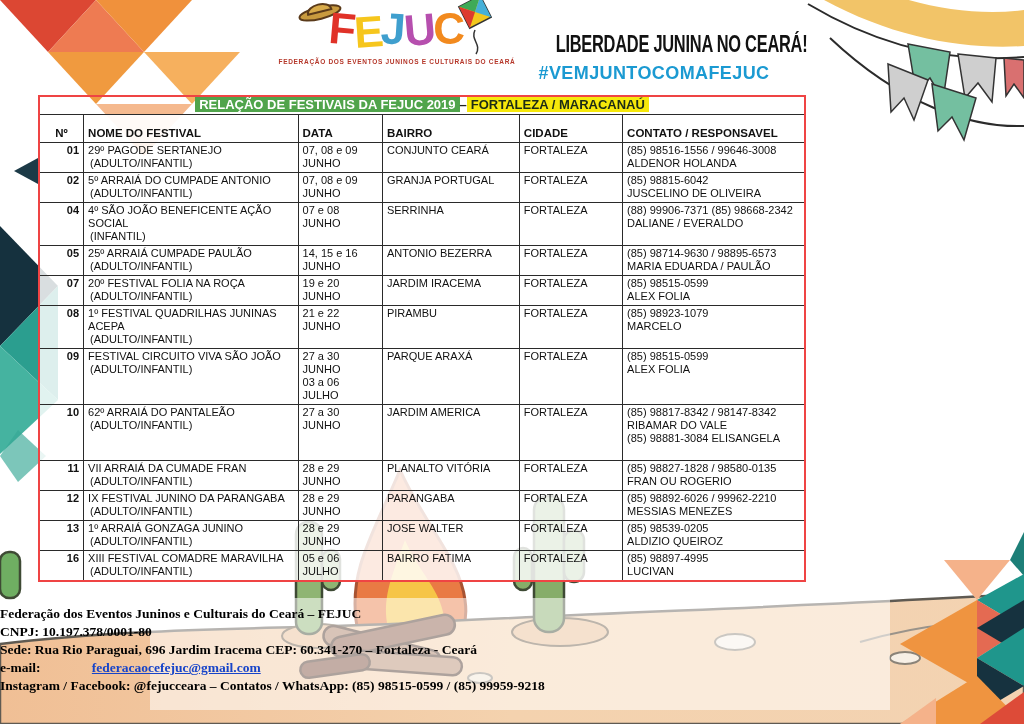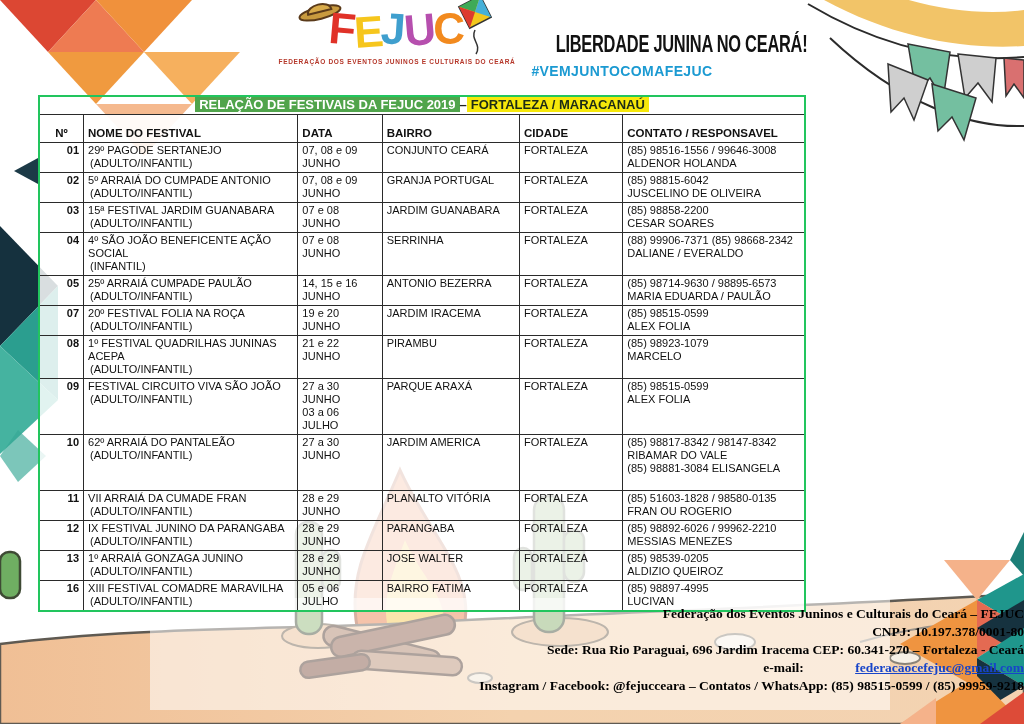--- a/index.html
+++ b/index.html
@@ -14,38 +14,38 @@
   #logo-letters .lt:nth-child(2){transform:rotate(5deg);}
   #logo-letters .lt:nth-child(3){transform:rotate(-4deg) translateY(3px);}
   #logo-letters .lt:nth-child(4){transform:rotate(4deg);}
   #logo-letters .lt:nth-child(5){transform:rotate(-5deg) translateY(1px);}
   #logo-sub{font-size:6.5px;font-weight:bold;letter-spacing:.7px;white-space:nowrap;margin-top:2px;}
   #kite{position:absolute;right:28px;top:-8px;}
   #hat{position:absolute;left:24px;top:-6px;}
   #tagline-wrap{position:absolute;left:528px;top:33px;width:244px;text-align:center;z-index:3;}
   #tagline{display:inline-block;font-weight:bold;font-size:20px;white-space:nowrap;
            transform:scale(.82,1.15);letter-spacing:-.3px;color:#121212;}
-  #hashtag{position:absolute;left:500px;top:63px;width:244px;text-align:center;
-           font-weight:bold;font-size:14px;letter-spacing:.4px;z-index:3;}
+  #hashtag{position:absolute;left:532px;top:63px;width:244px;text-align:center;
+           font-weight:bold;font-size:18px;letter-spacing:.4px;z-index:3;}
   
   #festival-table{position:absolute;left:38px;top:95px;width:768px;z-index:2;
-      border-collapse:collapse;border:2px solid #22c55e;font-size:11px;color:#111;}
+      border-collapse:collapse;border:2px solid #ef4444;font-size:11px;color:#111;}
   #festival-table td,#festival-table th{border:1px solid #2a2a2a;padding:1px 4px 2px 4px;
       vertical-align:top;line-height:13px;background:rgba(255,255,255,.84);}
   #festival-table .title-cell{background:transparent;text-align:center;padding:1px 0 2px 0;}
   .title-green{font-weight:bold;font-size:13px;color:#ffffff;padding:0 4px;}
   .title-sep{font-weight:bold;font-size:13px;color:#222;}
   .title-yellow{font-weight:bold;font-size:13px;color:#1c2b16;padding:0 4px;}
   #festival-table th{text-align:left;font-size:11.5px;background:rgba(255,255,255,.93);
       padding-top:12px;padding-bottom:2px;}
   #festival-table th.c0{text-align:center;}
   td.num{text-align:right;font-weight:bold;}
   .sub{padding-left:2px;}
   
-  #footer{position:absolute;left:0;top:606px;width:1024px;text-align:right;z-index:3;
+  #footer{position:absolute;left:0;top:606px;width:1024px;text-align:left;z-index:3;
       font-family:"Liberation Serif",serif;font-weight:bold;font-size:13.5px;color:#000;}
   #footer div{margin-bottom:2px;line-height:16px;}
   #footer a{text-decoration:underline;}
 </style>
 </head>
 <body>
 <div id="page">
 
 <svg class="decor" style="left:0;top:0;" width="250" height="490" viewBox="0 0 250 490">
   <polygon points="0,0 96,0 48,52" fill="#dc4733"></polygon>
@@ -202,37 +202,20 @@
             <div>JUNHO</div>
           </td>
           <td>GRANJA PORTUGAL</td>
           <td>FORTALEZA</td>
           <td>
             <div>(85) 98815-6042</div>
             <div>JUSCELINO DE OLIVEIRA</div>
           </td>
         </tr>
         <tr>
-          <td class="num">03</td>
-          <td>
-            <div>15ª FESTIVAL JARDIM GUANABARA</div>
-            <div class="sub">(ADULTO/INFANTIL)</div>
-          </td>
-          <td>
-            <div>07 e 08</div>
-            <div>JUNHO</div>
-          </td>
-          <td>JARDIM GUANABARA</td>
-          <td>FORTALEZA</td>
-          <td>
-            <div>(85) 98858-2200</div>
-            <div>CESAR SOARES</div>
-          </td>
-        </tr>
-        <tr>
           <td class="num">04</td>
           <td>
             <div>4º SÃO JOÃO BENEFICENTE AÇÃO SOCIAL</div>
             <div class="sub">(INFANTIL)</div>
           </td>
           <td>
             <div>07 e 08</div>
             <div>JUNHO</div>
           </td>
           <td>SERRINHA</td>
@@ -334,21 +317,21 @@
             <div>VII ARRAIÁ DA CUMADE FRAN</div>
             <div class="sub">(ADULTO/INFANTIL)</div>
           </td>
           <td>
             <div>28 e 29</div>
             <div>JUNHO</div>
           </td>
           <td>PLANALTO VITÓRIA</td>
           <td>FORTALEZA</td>
           <td>
-            <div>(85) 51603-1828 / 98580-0135</div>
+            <div>(85) 98827-1828 / 98580-0135</div>
             <div>FRAN OU ROGERIO</div>
           </td>
         </tr>
         <tr>
           <td class="num">12</td>
           <td>
             <div>IX FESTIVAL JUNINO DA PARANGABA</div>
             <div class="sub">(ADULTO/INFANTIL)</div>
           </td>
           <td>

